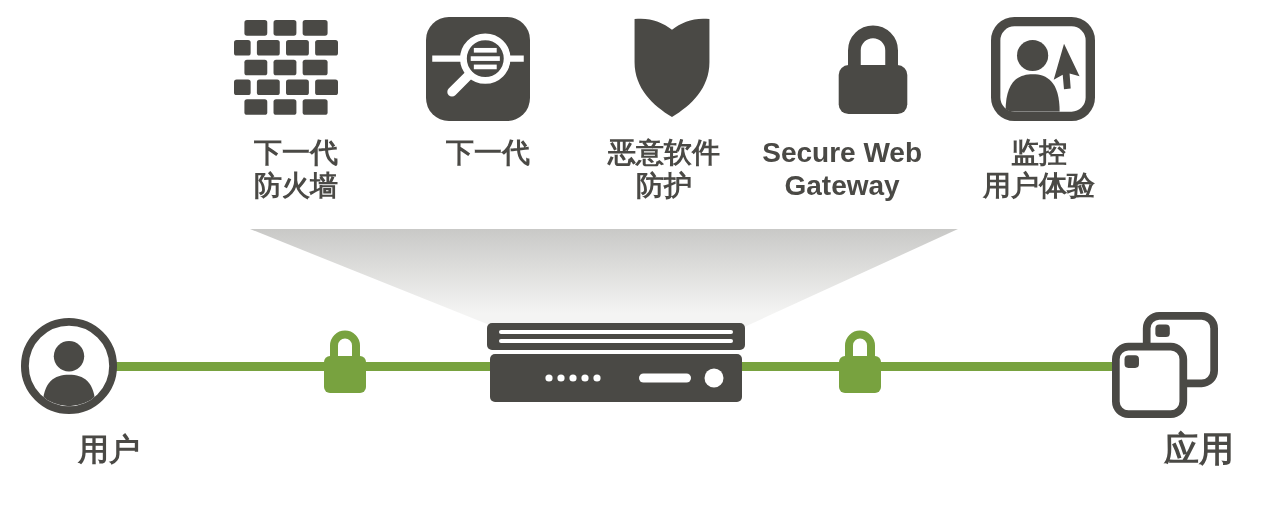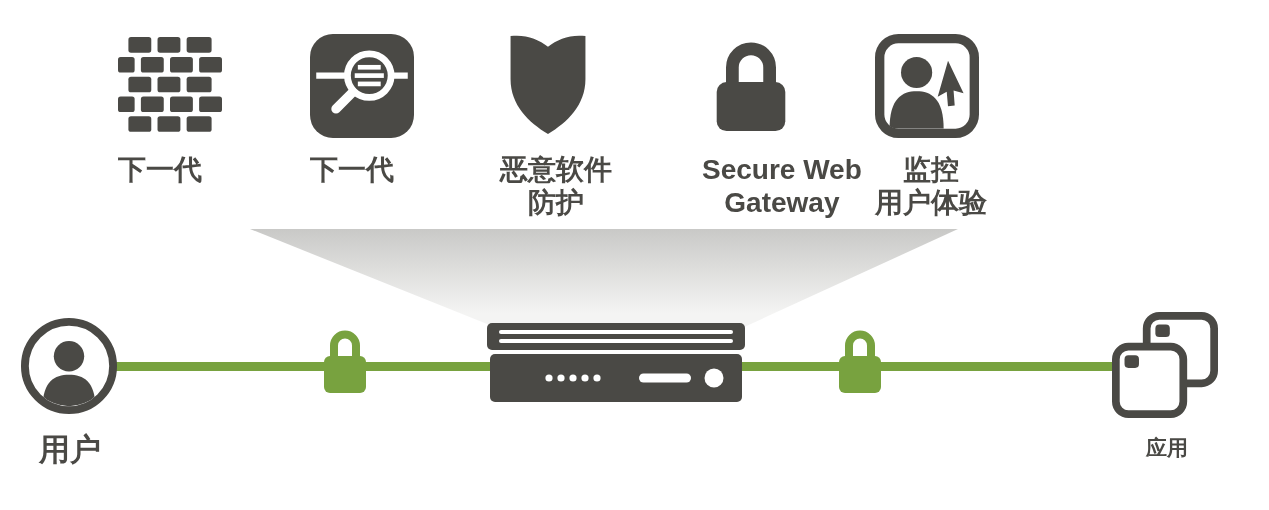--- a/index.html
+++ b/index.html
@@ -25,25 +25,25 @@
   }
   .green-line {
     position: absolute;
     left: 66px; top: 362px;
     width: 1138px; height: 9px;
     background: var(--green);
     z-index: 1;
   }
   .service {
     position: absolute;
-    top: 25px;
+    top: 8px;
     width: 220px;
     display: flex;
     flex-direction: column;
-    align-items: flex-start;
+    align-items: flex-end;
     z-index: 2;
   }
   .icon-box {
     height: 122px;
     display: flex;
     align-items: center;
     justify-content: center;
   }
   .service-label {
     margin-top: 6px;
@@ -53,25 +53,25 @@
     line-height: 1.18;
     color: var(--dark);
   }
   .service-label span { display: block; }
   .node { position: absolute; z-index: 2; }
   .bottom-label {
     position: absolute;
     z-index: 2;
     font-weight: bold;
     color: var(--dark);
-    text-align: center;
+    text-align: right;
   }
   .user-label   { left: 0px;    top: 429px; width: 140px; font-size: 31px; }
   .orch-label   { left: 415px;  top: 430px; width: 430px; font-size: 37px; }
-  .apps-label   { left: 1100px; top: 426px; width: 134px; font-size: 21px; margin-top: 8px; }
+  .apps-label   { left: 1100px; top: 426px; width: 134px; font-size: 35px; }
 </style>
 </head>
 <body>
 
 <div class="stage">
 
   <div class="funnel"></div>
 
   <div class="green-line"></div>
 
@@ -94,20 +94,21 @@
             <rect x="50" y="60" width="22" height="15" rx="2.5"></rect>
             <rect x="78" y="60" width="22" height="15" rx="2.5"></rect>
           <rect x="10" y="79" width="22" height="15" rx="2.5"></rect>
             <rect x="38" y="79" width="22" height="15" rx="2.5"></rect>
             <rect x="66" y="79" width="24" height="15" rx="2.5"></rect>
         </g>
       </svg>
     </div>
     <div class="service-label">
       <span>下一代</span>
+      <span>防火墙</span>
     </div>
   </div>
 
   <div class="service" style="left:310px">
     <div class="icon-box">
       <svg width="104" height="104" viewBox="0 0 100 100" aria-hidden="true">
         <rect x="0" y="0" width="100" height="100" rx="22" fill="var(--dark)"></rect>
         <line x1="6" y1="40" x2="94" y2="40" stroke="#ffffff" stroke-width="6"></line>
         <circle cx="57" cy="40" r="21" fill="var(--dark)" stroke="#ffffff" stroke-width="6.5"></circle>
         <line x1="46" y1="32" x2="68" y2="32" stroke="#ffffff" stroke-width="4.5"></line>

